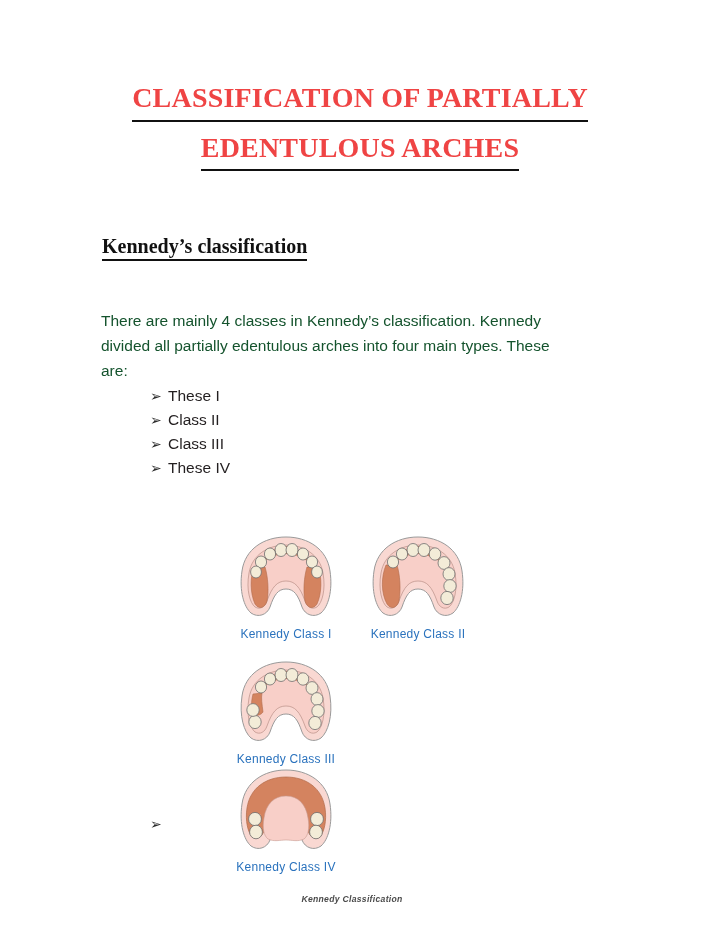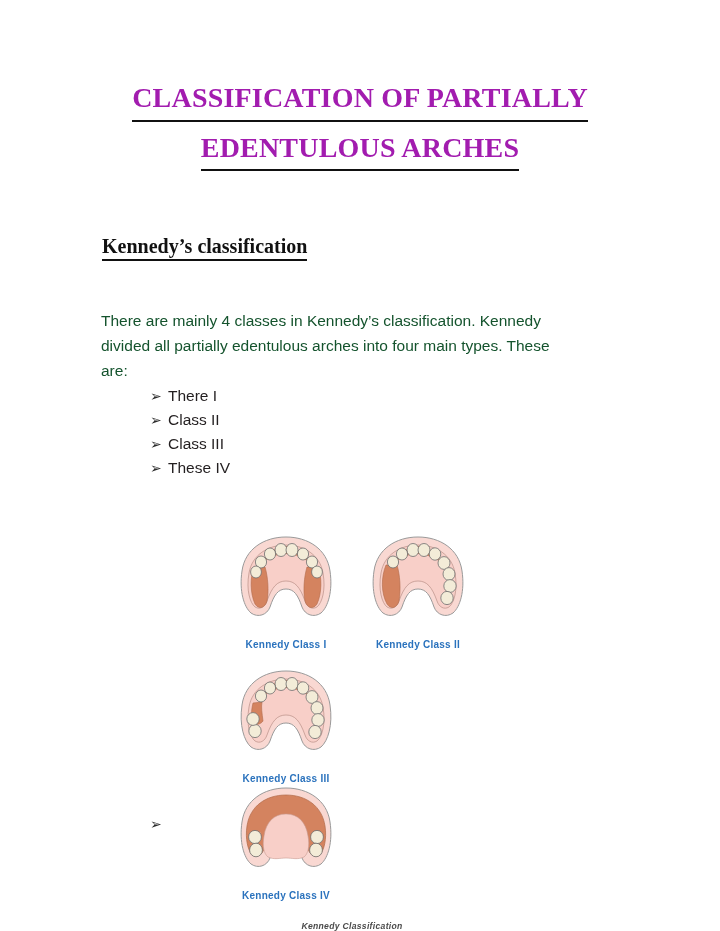--- a/index.html
+++ b/index.html
@@ -26,21 +26,21 @@
     position: absolute;
     left: 60px;
     top: 78px;
     width: 600px;
     text-align: center;
     font-family: "Liberation Serif", serif;
     font-weight: bold;
     font-size: 28px;
     line-height: 1.45;
     letter-spacing: 0.2px;
-    color: #a21caf;
+    color: #ef4444;
   }
   .doc-title .tline {
     display: inline-block;
     border-bottom: 2px solid #111111;
     padding-bottom: 1px;
   }
   .doc-title .tline.second { margin-top: 6px; }
 
   
   .section-heading {
@@ -105,23 +105,23 @@
   }
   .fig-row.row-two { margin-top: 17px; flex-direction: column; }
   .fig-cell {
     width: 108px;
     display: flex;
     flex-direction: column;
     align-items: center;
   }
   .arch-svg { display: block; }
   .fig-caption {
-    margin-top: 20px;
-    font-size: 10px;
-    font-weight: bold;
+    margin-top: 8px;
+    font-size: 12px;
+    font-weight: normal;
     color: #2a72bd;
     letter-spacing: 0.25px;
     white-space: nowrap;
   }
   .fig-title {
     margin-top: 20px;
     text-align: center;
     width: 240px;
     font-size: 8.6px;
     font-weight: bold;
@@ -150,21 +150,21 @@
     <div><span class="tline second">EDENTULOUS ARCHES</span></div>
   </div>
 
   <div class="section-heading">Kennedy’s classification</div>
 
   <p class="body-para">There are mainly 4 classes in Kennedy’s classification. Kennedy divided all partially edentulous arches into four main types. These are:</p>
 
   <div class="class-list">
     <div class="class-item">
       <span class="bullet-arrow">➢</span>
-      <span class="class-label">There I</span>
+      <span class="class-label">These I</span>
     </div>
     <div class="class-item">
       <span class="bullet-arrow">➢</span>
       <span class="class-label">Class II</span>
     </div>
     <div class="class-item">
       <span class="bullet-arrow">➢</span>
       <span class="class-label">Class III</span>
     </div>
     <div class="class-item">

